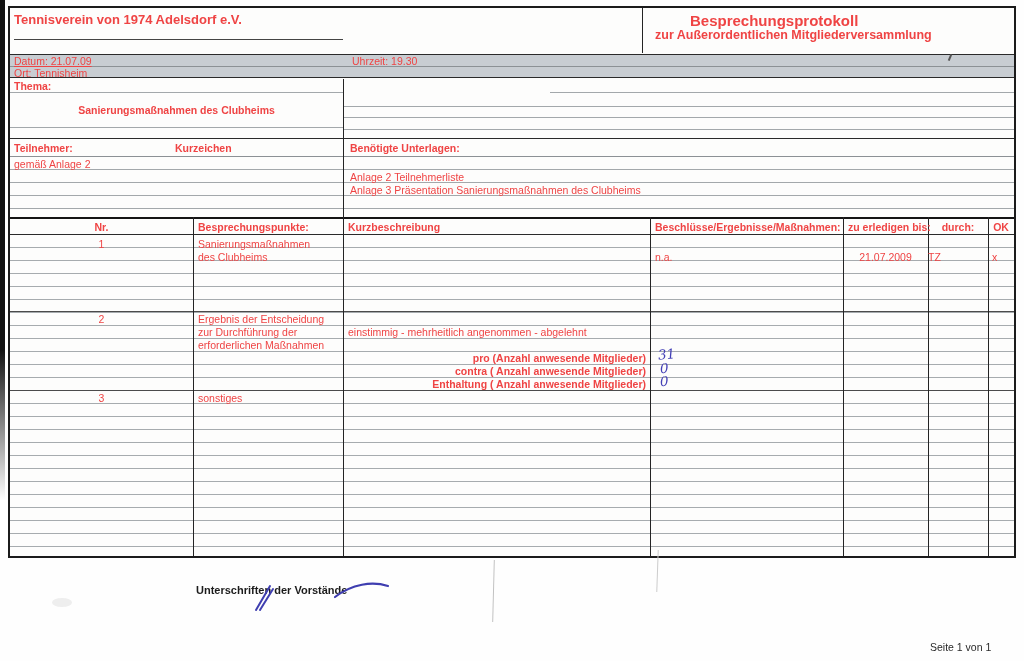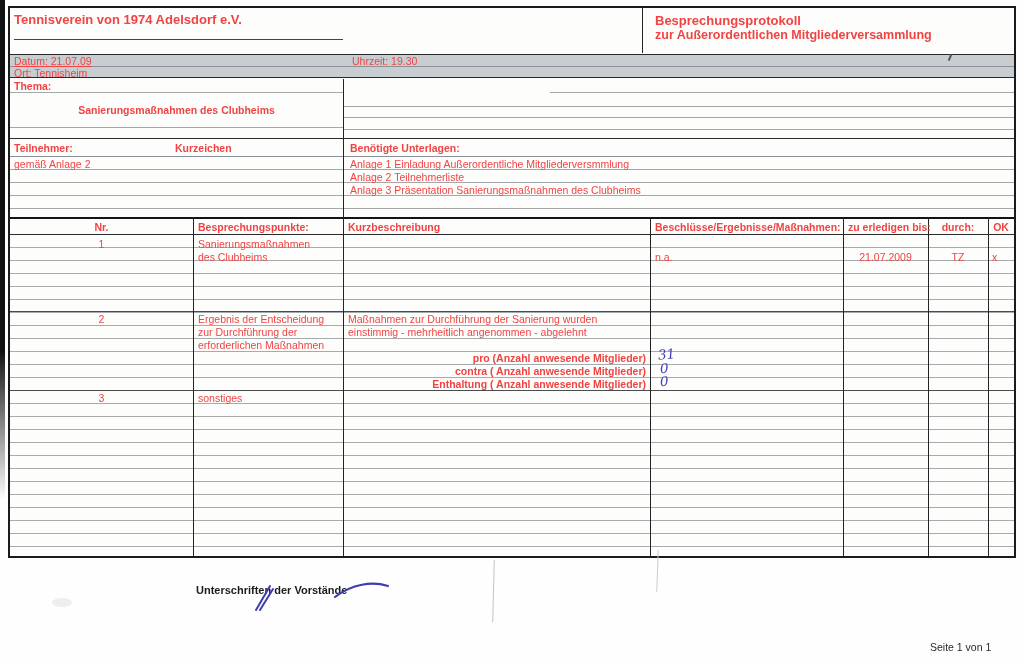--- a/index.html
+++ b/index.html
@@ -32,21 +32,21 @@
 
 <div class="page">
 
   <div class="scan-edge"></div>
 
   <div class="form">
 
     <div class="t b" style="left:4px;top:4px;font-size:13px;line-height:15px;">Tennisverein von 1974 Adelsdorf e.V.</div>
     <div class="sep" style="left:4px;top:31px;width:329px;background:#444;"></div>
     <div class="vl" style="left:632px;top:0;height:45px;"></div>
-    <div class="t b" style="left:645px;top:5px;font-size:13px;line-height:15px;">Besprechungsprotokoll</div>
+    <div class="t b" style="left:632px;top:5px;font-size:15px;line-height:15px;padding-left:48px;">Besprechungsprotokoll</div>
     <div class="t b" style="left:645px;top:20px;font-size:12.5px;line-height:15px;">zur Außerordentlichen Mitgliederversammlung</div>
 
     <div class="band"></div>
     <div class="rld" style="left:0;top:58px;width:1004px;"></div>
     <div class="t" style="left:4px;top:47px;text-decoration:underline;">Datum: 21.07.09</div>
     <div class="t" style="left:342px;top:47px;">Uhrzeit: 19.30</div>
     <div class="t" style="left:4px;top:59px;">Ort: Tennisheim</div>
 
     <div class="t b" style="left:4px;top:72px;">Thema:</div>
     <div class="t b" style="left:0;top:96px;width:333px;text-align:center;">Sanierungsmaßnahmen des Clubheims</div>
@@ -56,21 +56,20 @@
     <div class="rl" style="left:333px;top:98px;width:671px;"></div>
     <div class="rl" style="left:333px;top:109px;width:671px;"></div>
     <div class="rl" style="left:333px;top:121px;width:671px;"></div>
     <div class="sep" style="left:0;top:130px;width:1004px;background:#2a2a2a;"></div>
     <div class="vl" style="left:333px;top:71px;height:138px;"></div>
 
     <div class="t b" style="left:4px;top:134px;">Teilnehmer:</div>
     <div class="t b" style="left:165px;top:134px;">Kurzeichen</div>
     <div class="t b" style="left:340px;top:134px;">Benötigte Unterlagen:</div>
     <div class="t" style="left:4px;top:150px;">gemäß Anlage 2</div>
-    <div class="t" style="left:340px;top:150px;">Anlage 1 Einladung Außerordentliche Mitgliederversmmlung</div>
     <div class="t" style="left:340px;top:163px;">Anlage 2 Teilnehmerliste</div>
     <div class="t" style="left:340px;top:176px;">Anlage 3 Präsentation Sanierungsmaßnahmen des Clubheims</div>
     <div class="rld" style="left:0;top:148px;width:1004px;"></div>
     <div class="rl" style="left:0;top:161px;width:1004px;"></div>
     <div class="rl" style="left:0;top:174px;width:1004px;"></div>
     <div class="rl" style="left:0;top:187px;width:1004px;"></div>
     <div class="rl" style="left:0;top:200px;width:1004px;"></div>
 
     <div class="hb" style="left:0;top:209px;width:1004px;height:2px;"></div>
     <div class="ruling"></div>
@@ -91,28 +90,27 @@
     <div class="t b" style="left:645px;top:213px;">Beschlüsse/Ergebnisse/Maßnahmen:</div>
     <div class="t b" style="left:838px;top:213px;">zu erledigen bis:</div>
     <div class="t b" style="left:918px;top:213px;width:60px;text-align:center;">durch:</div>
     <div class="t b" style="left:978px;top:213px;width:26px;text-align:center;">OK</div>
 
     <div class="t" style="left:0;top:230px;width:183px;text-align:center;">1</div>
     <div class="t" style="left:188px;top:230px;">Sanierungsmaßnahmen</div>
     <div class="t" style="left:188px;top:243px;">des Clubheims</div>
     <div class="t" style="left:645px;top:243px;">n.a.</div>
     <div class="t" style="left:833px;top:243px;width:85px;text-align:center;">21.07.2009</div>
-    <div class="t" style="left:918px;top:243px;width:60px;text-align:center;">TZ</div>
+    <div class="t" style="left:918px;top:243px;width:60px;text-align:left;">TZ</div>
     <div class="t" style="left:982px;top:243px;">x</div>
 
     <div class="t" style="left:0;top:305px;width:183px;text-align:center;">2</div>
     <div class="t" style="left:188px;top:305px;">Ergebnis der Entscheidung</div>
     <div class="t" style="left:188px;top:318px;">zur Durchführung der</div>
     <div class="t" style="left:188px;top:331px;">erforderlichen Maßnahmen</div>
-    <div class="t" style="left:338px;top:305px;">Maßnahmen zur Durchführung der Sanierung wurden</div>
     <div class="t" style="left:338px;top:318px;text-align:center;">einstimmig - mehrheitlich angenommen - abgelehnt</div>
     <div class="t b" style="right:368px;top:344px;">pro (Anzahl anwesende Mitglieder)</div>
     <div class="t b" style="right:368px;top:357px;">contra ( Anzahl anwesende Mitglieder)</div>
     <div class="t b" style="right:368px;top:370px;">Enthaltung ( Anzahl anwesende Mitglieder)</div>
     <div class="hand" style="left:648px;top:338px;transform:rotate(-6deg);">31</div>
     <div class="hand" style="left:650px;top:352px;transform:rotate(-4deg);">0</div>
     <div class="hand" style="left:650px;top:365px;transform:rotate(-4deg);">0</div>
 
     <div class="t" style="left:0;top:384px;width:183px;text-align:center;">3</div>
     <div class="t" style="left:188px;top:384px;">sonstiges</div>

